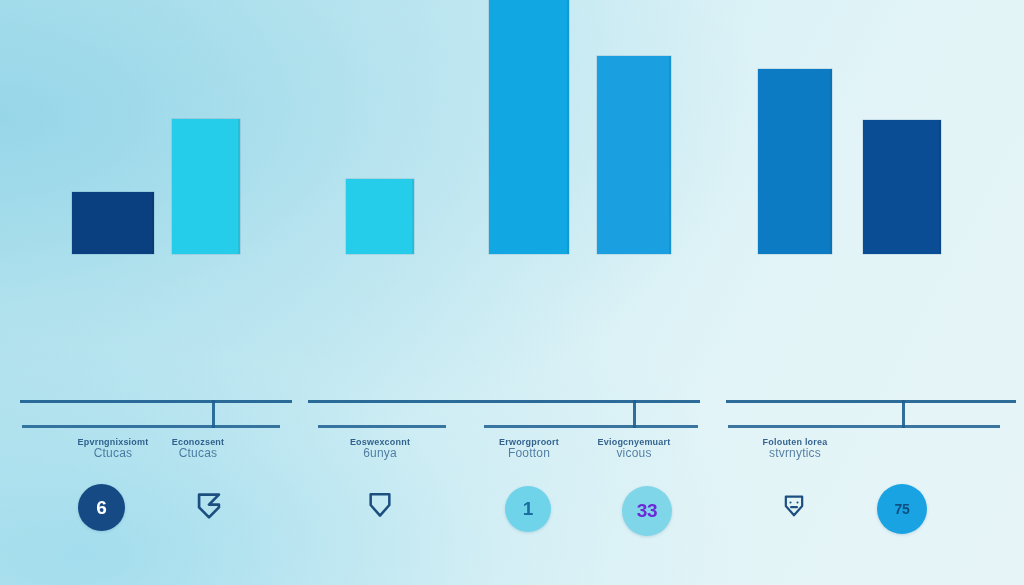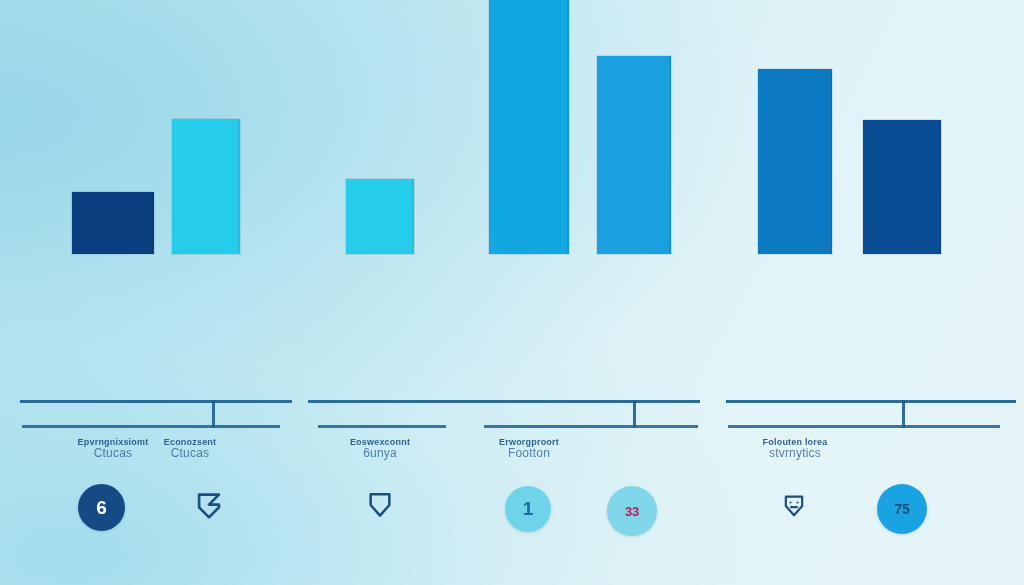--- a/index.html
+++ b/index.html
@@ -108,41 +108,42 @@
       <div class="tick" style="left: 212px; top: 400px; height: 28px; background: rgb(29, 95, 144);"></div>
       <div class="baseline" style="left: 308px; width: 162px; top: 400px; background: rgb(29, 95, 144);"></div>
       <div class="subline" style="left: 318px; width: 128px; top: 425px; background: rgb(29, 95, 144);"></div>
       <div class="baseline" style="left: 470px; width: 230px; top: 400px; background: rgb(29, 95, 144);"></div>
       <div class="subline" style="left: 484px; width: 214px; top: 425px; background: rgb(29, 95, 144);"></div>
       <div class="tick" style="left: 633px; top: 400px; height: 28px; background: rgb(29, 95, 144);"></div>
       <div class="baseline" style="left: 726px; width: 290px; top: 400px; background: rgb(29, 95, 144);"></div>
       <div class="subline" style="left: 728px; width: 272px; top: 425px; background: rgb(29, 95, 144);"></div>
       <div class="tick" style="left: 902px; top: 400px; height: 28px; background: rgb(29, 95, 144);"></div>
       <div class="label" style="left: 43px; width: 140px; top: 437px; color: rgb(28, 79, 128);"><span class="l1">Epvrngnixsiomt</span><span class="l2">Ctucas</span></div>
-      <div class="label" style="left: 120px; width: 140px; top: 437px; color: rgb(28, 79, 128);"><span class="l1">Econozsent</span><span class="l2">Ctucas</span></div>
+      <div class="label" style="left: 128px; width: 140px; top: 437px; color: rgb(28, 79, 128);"><span class="l1">Econozsent</span><span class="l2">Ctucas</span></div>
       <div class="label" style="left: 310px; width: 140px; top: 437px; color: rgb(28, 79, 128);"><span class="l1">Eoswexconnt</span><span class="l2">6unya</span></div>
       <div class="label" style="left: 459px; width: 140px; top: 437px; color: rgb(28, 79, 128);"><span class="l1">Erworgproort</span><span class="l2">Footton</span></div>
+      <div class="label" style="left: 564px; width: 140px; top: 437px; color: rgb(28, 79, 128);"><span class="l1">Eviogcnyemuart</span><span class="l2">vicous</span></div>
       <div class="label" style="left: 725px; width: 140px; top: 437px; color: rgb(28, 79, 128);"><span class="l1">Folouten lorea</span><span class="l2">stvrnytics</span></div>
       <div class="badge badge-circle" style="left: 78px; top: 484px; width: 47px; height: 47px; background: rgb(21, 74, 133); color: rgb(255, 255, 255); font-size: 19px; box-shadow: rgba(30, 90, 140, 0.18) 0px 1px 3px;">
         <span>6</span>
       </div>
       <div class="badge badge-icon" style="left: 192px; top: 489px; width: 34px; height: 34px; filter: blur(0.15px);">
         <svg width="34" height="34" viewBox="0 0 24 24" fill="none" stroke="#1c4f80" stroke-width="1.9" stroke-linejoin="round" stroke-linecap="round">
           <path d="M5 4 H19 L12 11 L19 11 V13 L12 20 L5 13 Z"></path>
         </svg>
       </div>
       <div class="badge badge-icon" style="left: 364px; top: 489px; width: 32px; height: 32px; filter: blur(0.15px);">
         <svg width="32" height="32" viewBox="0 0 24 24" fill="none" stroke="#1c4f80" stroke-width="1.9" stroke-linejoin="round" stroke-linecap="round">
           <path d="M5 4 H19 V12 L12 20 L5 12 Z"></path>
         </svg>
       </div>
       <div class="badge badge-circle" style="left: 505px; top: 486px; width: 46px; height: 46px; background: rgb(111, 212, 234); color: rgb(28, 110, 160); font-size: 19px; box-shadow: rgba(30, 90, 140, 0.18) 0px 1px 3px;">
         <span>1</span>
       </div>
-      <div class="badge badge-circle" style="left: 607px; top: 486px; width: 50px; height: 50px; background: rgb(127, 214, 232); color: #be185d; font-size: 13px; box-shadow: rgba(30, 90, 140, 0.18) 0px 1px 3px;">
+      <div class="badge badge-circle" style="left: 622px; top: 486px; width: 50px; height: 50px; background: rgb(127, 214, 232); color: #6d28d9; font-size: 19px; box-shadow: rgba(30, 90, 140, 0.18) 0px 1px 3px;">
         <span>33</span>
       </div>
       <div class="badge badge-icon" style="left: 780px; top: 492px; width: 28px; height: 28px; filter: blur(0.15px);">
         <svg width="28" height="28" viewBox="0 0 24 24" fill="none" stroke="#1c4f80" stroke-width="1.9" stroke-linejoin="round" stroke-linecap="round">
           <path d="M5 4 H19 V12 L12 20 L5 12 Z"></path>
           <circle cx="9" cy="9" r="0.9" fill="#1c4f80" stroke="none"></circle>
           <circle cx="15" cy="9" r="0.9" fill="#1c4f80" stroke="none"></circle>
           <path d="M9.5 13 H14.5"></path>
         </svg>
       </div>

